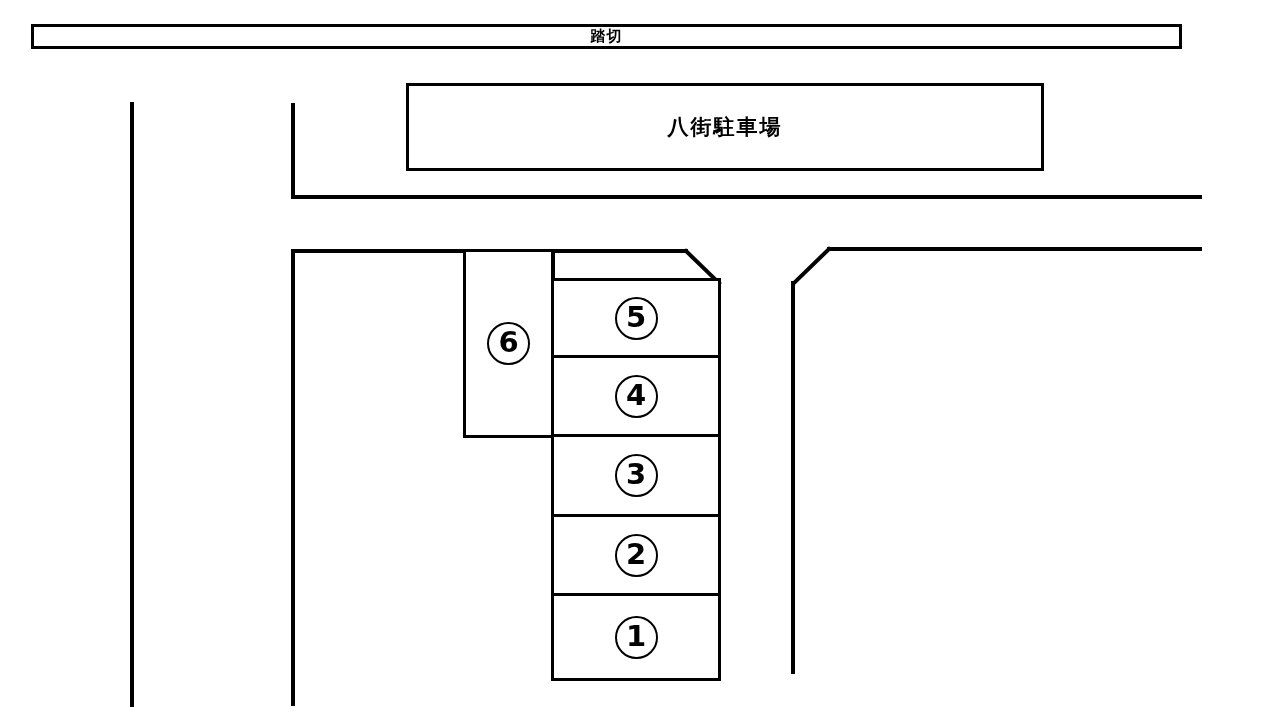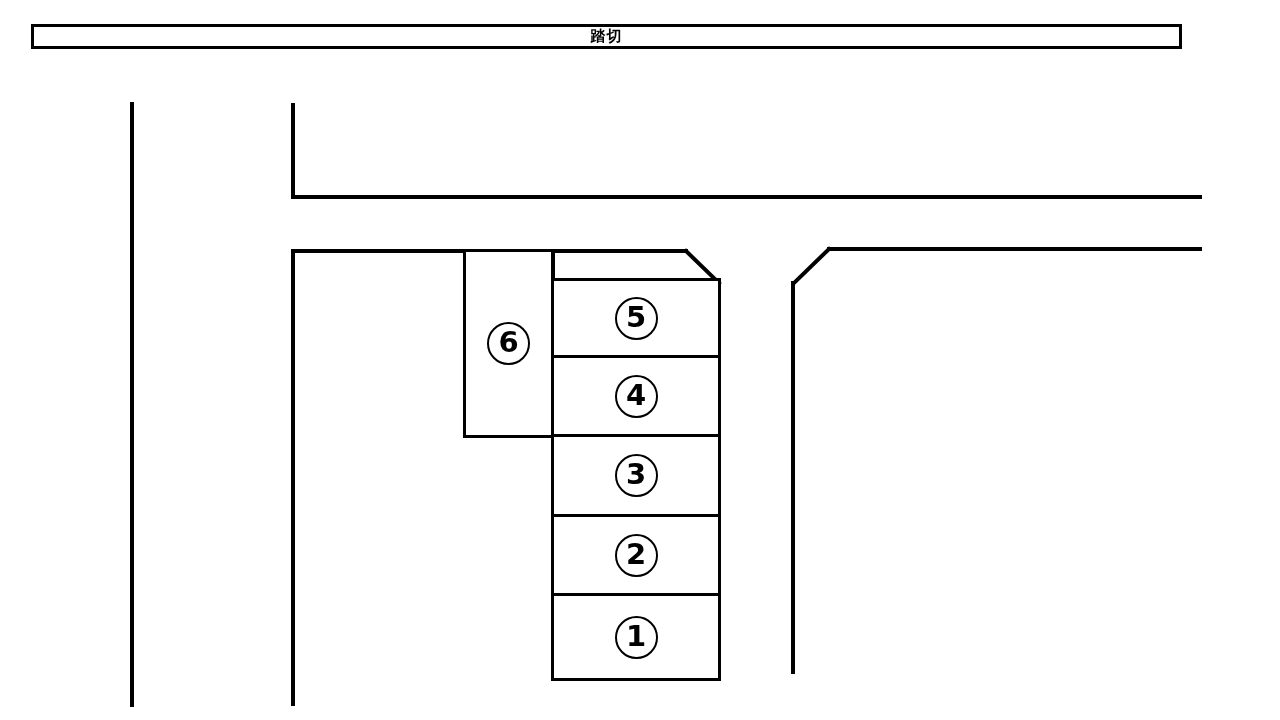--- a/index.html
+++ b/index.html
@@ -88,20 +88,23 @@
 </style>
 </head>
 <body>
 
 <div class="canvas">
 
   <div class="box railroad-bar">
     <span>踏切</span>
   </div>
 
+  <div class="box title-box">
+    <span>八街駐車場</span>
+  </div>
 
   <div class="line" style="left:130px; top:102px; width:4px; height:605px;"></div>
   <div class="line" style="left:291px; top:103px; width:4px; height:95px;"></div>
   <div class="line" style="left:291px; top:195px; width:911px; height:4px;"></div>
   <div class="line" style="left:291px; top:250px; width:4px; height:456px;"></div>
   <div class="line" style="left:291px; top:249px; width:397px; height:4px;"></div>
   <div class="line" style="left:551px; top:249px; width:4px; height:32px;"></div>
   <div class="line" style="left:791px; top:281px; width:4px; height:393px;"></div>
   <div class="line" style="left:827px; top:247px; width:375px; height:4px;"></div>
 

